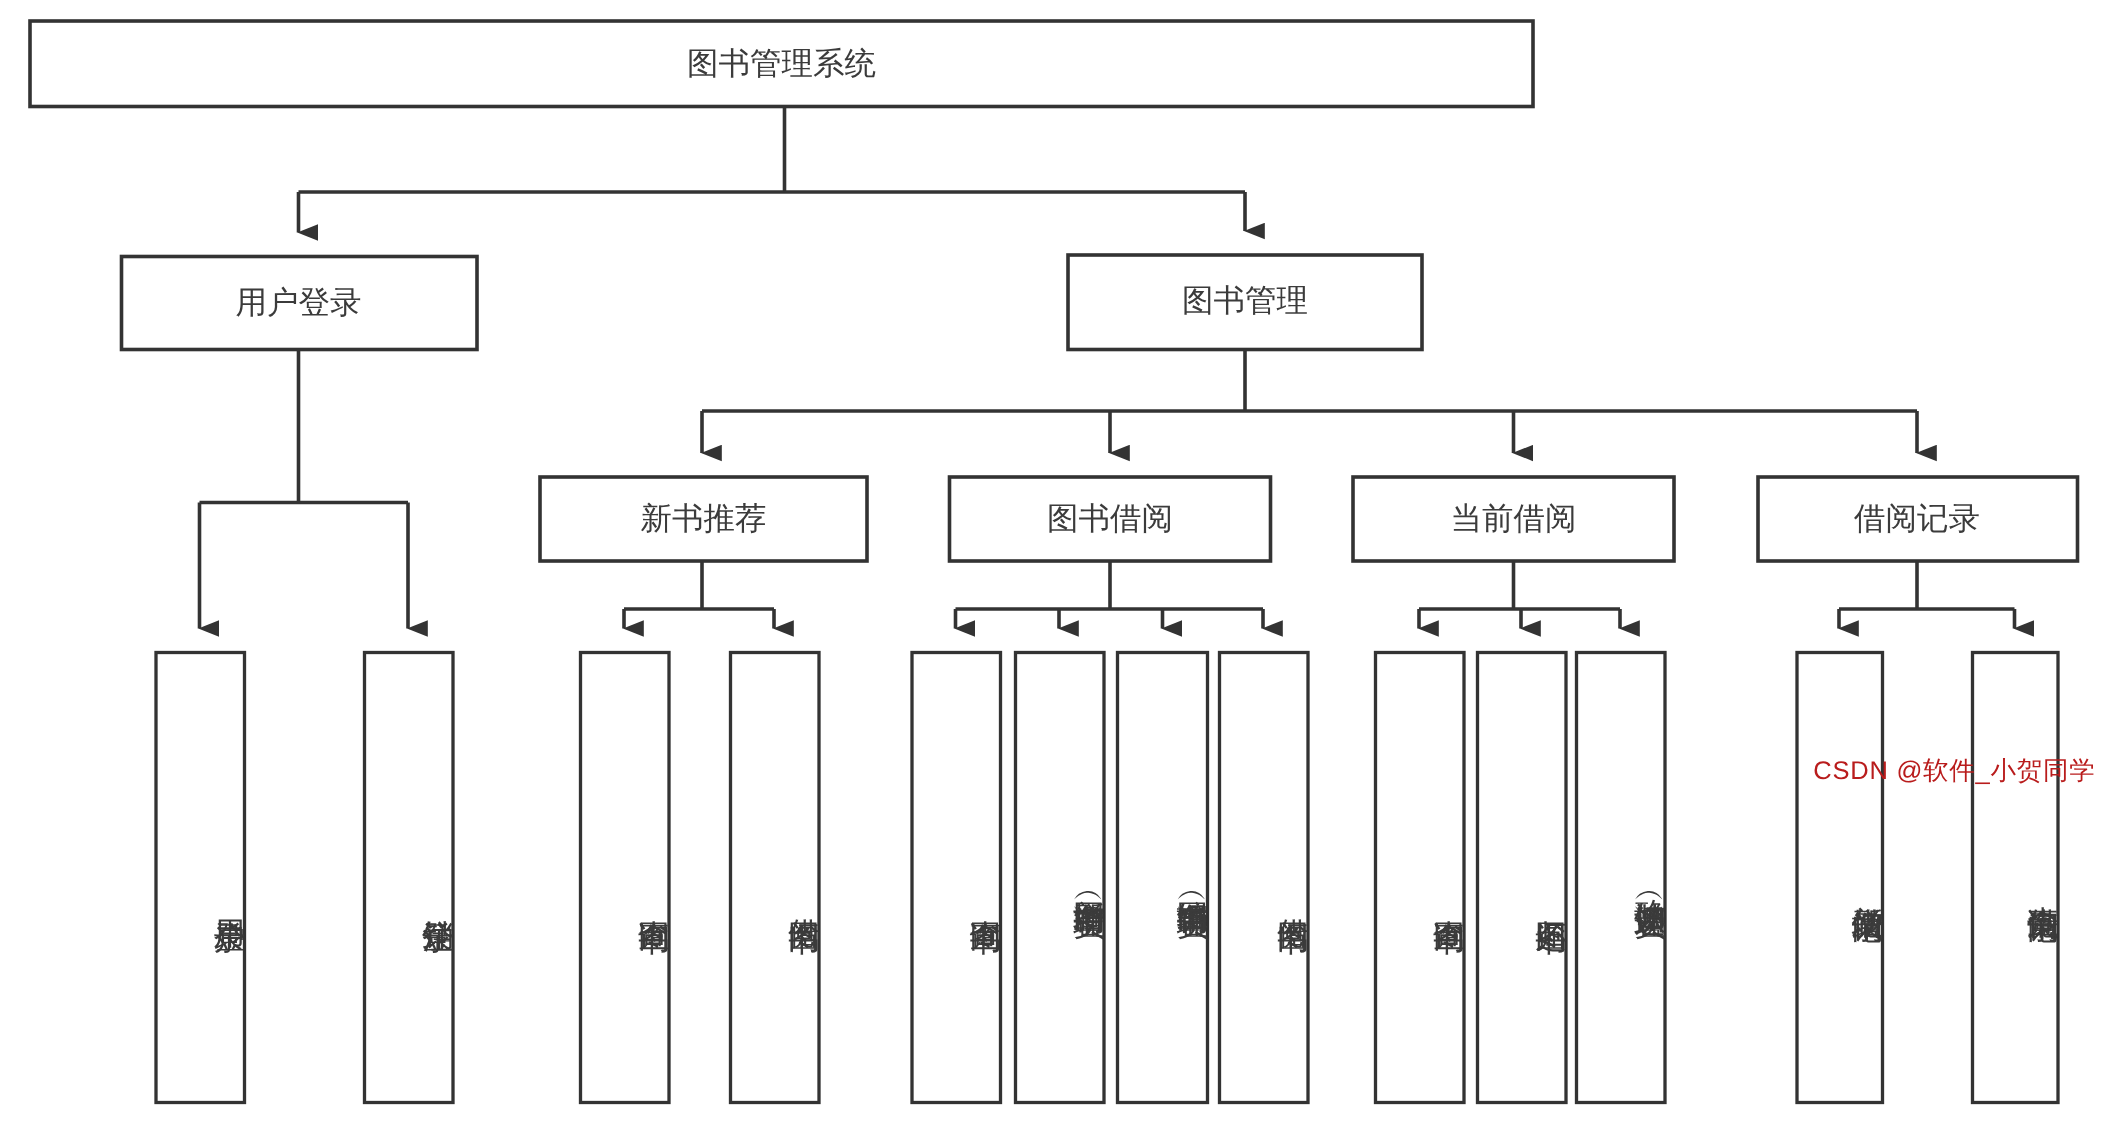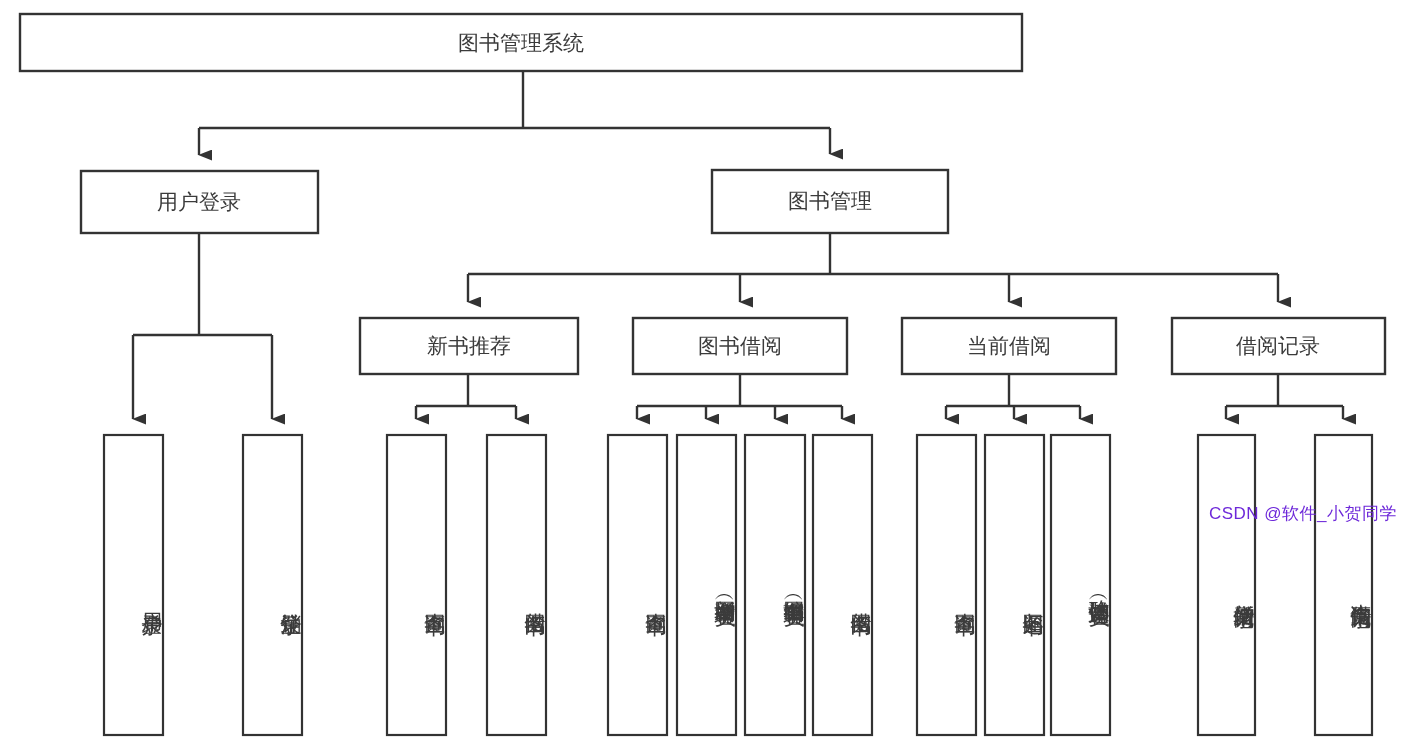--- a/index.html
+++ b/index.html
@@ -68,21 +68,21 @@
     justify-content: center;
     white-space: nowrap;
     pointer-events: none;
   }
   .watermark {
     position: absolute;
     right: 8px;
     bottom: 6px;
     font-family: "Liberation Sans", "DejaVu Sans", sans-serif;
     font-size: 17px;
-    color: #6d28d9;
+    color: #b91c1c;
     letter-spacing: 0.5px;
     white-space: nowrap;
   }
 </style>
 </head>
 <body>
 
 <div id="diagram-root">
 
   <svg class="flow" viewBox="0 0 1405 747" xmlns="http://www.w3.org/2000/svg">

